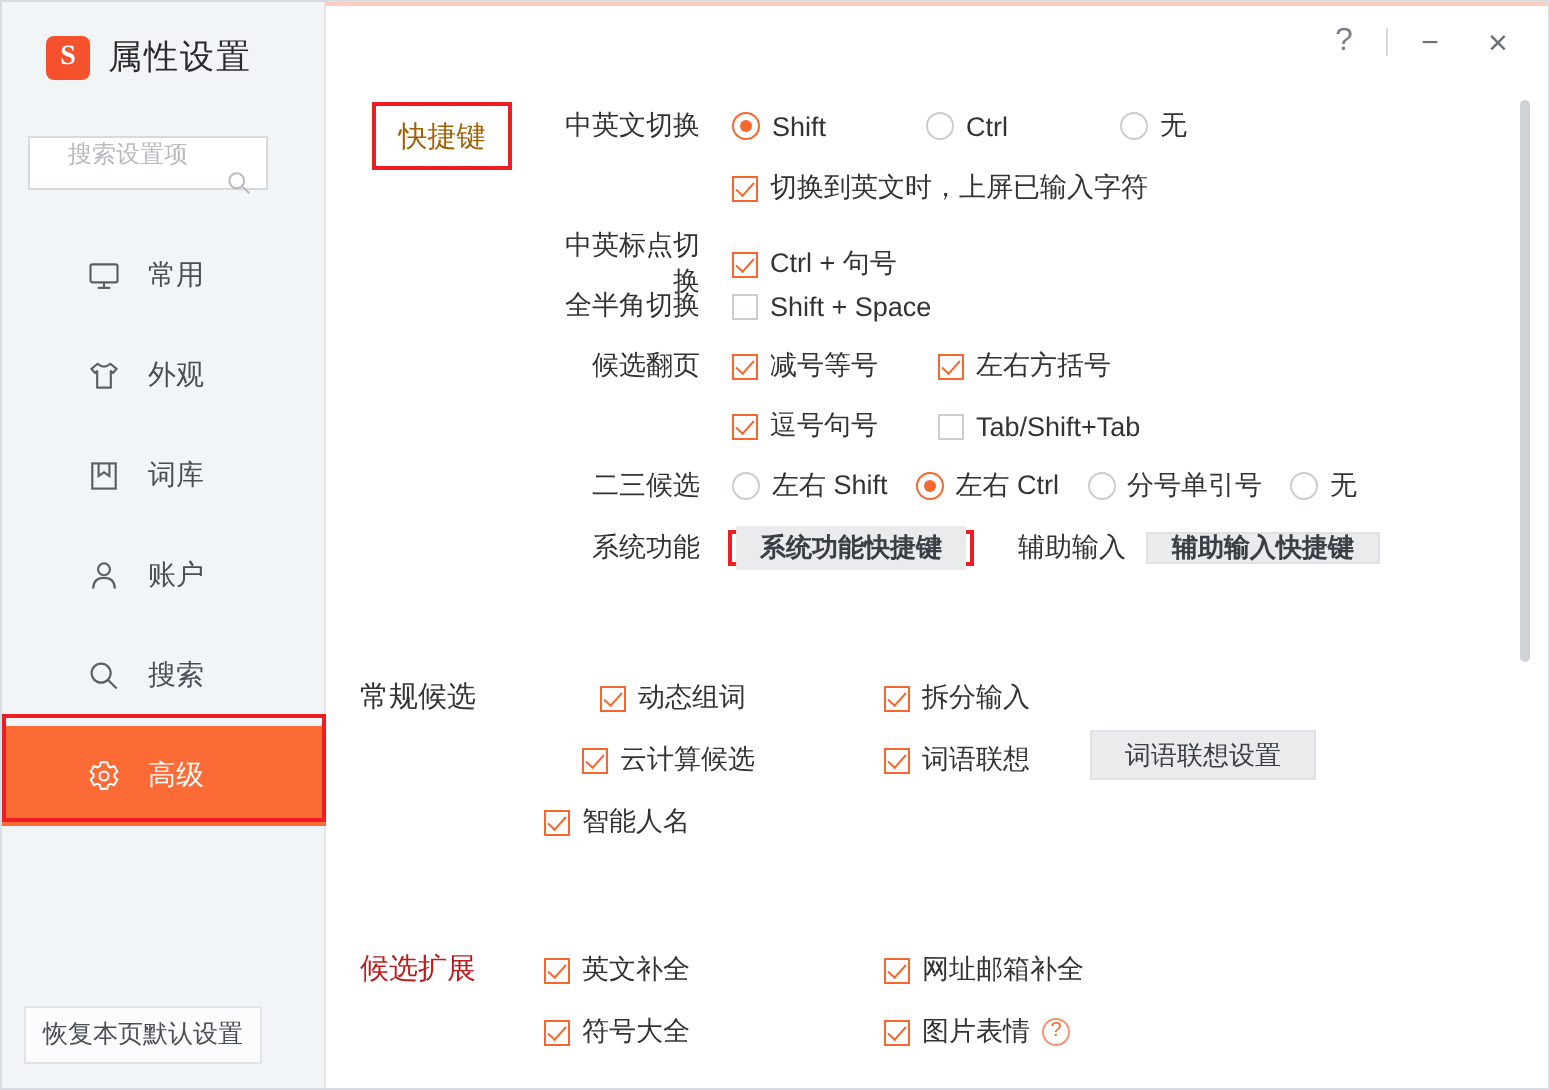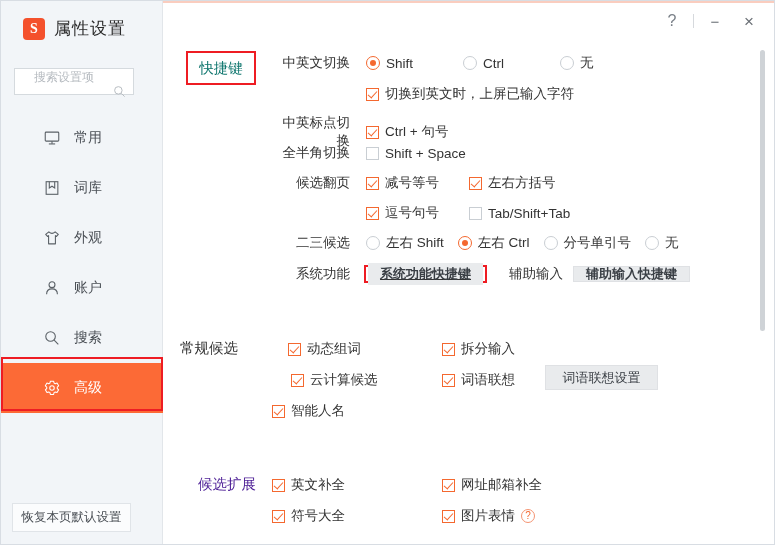--- a/index.html
+++ b/index.html
@@ -146,35 +146,35 @@
         <svg class="ic" viewBox="0 0 20 20">
           <rect x="2.5" y="3.5" width="15" height="10" rx="1" fill="none" stroke="#5a6066" stroke-width="1.2"></rect>
           <line x1="10" y1="13.5" x2="10" y2="16.5" stroke="#5a6066" stroke-width="1.2"></line>
           <line x1="6.5" y1="16.6" x2="13.5" y2="16.6" stroke="#5a6066" stroke-width="1.2"></line>
         </svg>
         <span>常用</span>
       </div>
 
       <div class="nav-item">
         <svg class="ic" viewBox="0 0 20 20">
+          <path d="M6.5 3.2 L3 6 L5 8.3 L6.2 7.3 L6.2 16.5 L13.8 16.5 L13.8 7.3 L15 8.3 L17 6 L13.5 3.2 Q10 6.4 6.5 3.2 Z" fill="none" stroke="#5a6066" stroke-width="1.2" stroke-linejoin="round"></path>
+        </svg>
+        <span>外观</span>
+      </div>
+
+      <div class="nav-item">
+        <svg class="ic" viewBox="0 0 20 20">
           <rect x="3.5" y="3" width="13" height="14" fill="none" stroke="#5a6066" stroke-width="1.2"></rect>
           <path d="M7 3 L7 10 L10 8 L13 10 L13 3" fill="none" stroke="#5a6066" stroke-width="1.2"></path>
         </svg>
         <span>词库</span>
       </div>
 
       <div class="nav-item">
         <svg class="ic" viewBox="0 0 20 20">
-          <path d="M6.5 3.2 L3 6 L5 8.3 L6.2 7.3 L6.2 16.5 L13.8 16.5 L13.8 7.3 L15 8.3 L17 6 L13.5 3.2 Q10 6.4 6.5 3.2 Z" fill="none" stroke="#5a6066" stroke-width="1.2" stroke-linejoin="round"></path>
-        </svg>
-        <span>外观</span>
-      </div>
-
-      <div class="nav-item">
-        <svg class="ic" viewBox="0 0 20 20">
           <circle cx="10" cy="6.3" r="3.3" fill="none" stroke="#5a6066" stroke-width="1.2"></circle>
           <path d="M4 17 Q4 11 10 11 Q16 11 16 17" fill="none" stroke="#5a6066" stroke-width="1.2"></path>
         </svg>
         <span>账户</span>
       </div>
 
       <div class="nav-item">
         <svg class="ic" viewBox="0 0 20 20">
           <circle cx="8.4" cy="8.4" r="5.3" fill="none" stroke="#5a6066" stroke-width="1.2"></circle>
           <line x1="12.4" y1="12.4" x2="17" y2="17" stroke="#5a6066" stroke-width="1.2"></line>
@@ -197,21 +197,21 @@
 
   <div class="anno" style="left:0;top:356px;width:162px;height:54px;"></div>
 
   <div class="content">
 
     <div class="scrollbar">
       <div class="scroll-thumb"></div>
     </div>
 
     <div style="position:absolute;left:22px;top:10px;width:70px;height:34px;" class="anno-inline">
-      <span style="font-size:14.5px;color:#0f766e;">快捷键</span>
+      <span style="font-size:14.5px;color:#a16207;">快捷键</span>
     </div>
 
     <div class="row" style="position:absolute;left:110px;top:13px;">
       <div class="lbl">中英文切换</div>
       <div class="ctl" style="margin-left:16px;">
         <div class="opt" style="width:90px;">
           <span class="radio on"></span>
           <span>Shift</span>
         </div>
         <div class="opt" style="width:90px;">
@@ -289,30 +289,30 @@
         </div>
         <div class="opt">
           <span class="radio"></span>
           <span>无</span>
         </div>
       </div>
     </div>
 
     <div class="row" style="position:absolute;left:110px;top:224px;">
       <div class="lbl">系统功能</div>
-      <div class="anno-inline" style="margin-left:14px;height:18px;padding:0 2px;text-decoration:underline;">
+      <div class="anno-inline" style="margin-left:14px;height:18px;padding:0 2px;">
         <div class="gbtn" style="border:0;background:#e9ebed;height:22px;font-weight:bold;">系统功能快捷键</div>
       </div>
       <div style="margin-left:22px;font-size:13.5px;color:#333;">辅助输入</div>
       <div class="gbtn" style="margin-left:10px;font-weight:bold;">辅助输入快捷键</div>
     </div>
 
     <div style="position:absolute;left:16px;top:298px;width:76px;text-align:left;font-size:14.5px;color:#333;">常规候选</div>
 
-    <div class="opt" style="position:absolute;left:112px;top:299px;padding-left:12px;">
+    <div class="opt" style="position:absolute;left:124px;top:299px;padding-left:12px;">
       <span class="cb on"></span>
       <span>动态组词</span>
     </div>
     <div class="opt" style="position:absolute;left:127px;top:330px;">
       <span class="cb on"></span>
       <span>云计算候选</span>
     </div>
     <div class="opt" style="position:absolute;left:108px;top:361px;">
       <span class="cb on"></span>
       <span>智能人名</span>
@@ -320,21 +320,21 @@
     <div class="opt" style="position:absolute;left:278px;top:299px;">
       <span class="cb on"></span>
       <span>拆分输入</span>
     </div>
     <div class="opt" style="position:absolute;left:278px;top:330px;">
       <span class="cb on"></span>
       <span>词语联想</span>
     </div>
     <div class="gbtn" style="position:absolute;left:381px;top:324px;width:113px;height:25px;">词语联想设置</div>
 
-    <div style="position:absolute;left:16px;top:434px;width:76px;text-align:right;font-size:14.5px;color:#4c1d95;">候选扩展</div>
+    <div style="position:absolute;left:16px;top:434px;width:76px;text-align:left;font-size:14.5px;color:#b91c1c;">候选扩展</div>
 
     <div class="opt" style="position:absolute;left:108px;top:435px;">
       <span class="cb on"></span>
       <span>英文补全</span>
     </div>
     <div class="opt" style="position:absolute;left:108px;top:466px;">
       <span class="cb on"></span>
       <span>符号大全</span>
     </div>
     <div class="opt" style="position:absolute;left:278px;top:435px;">

